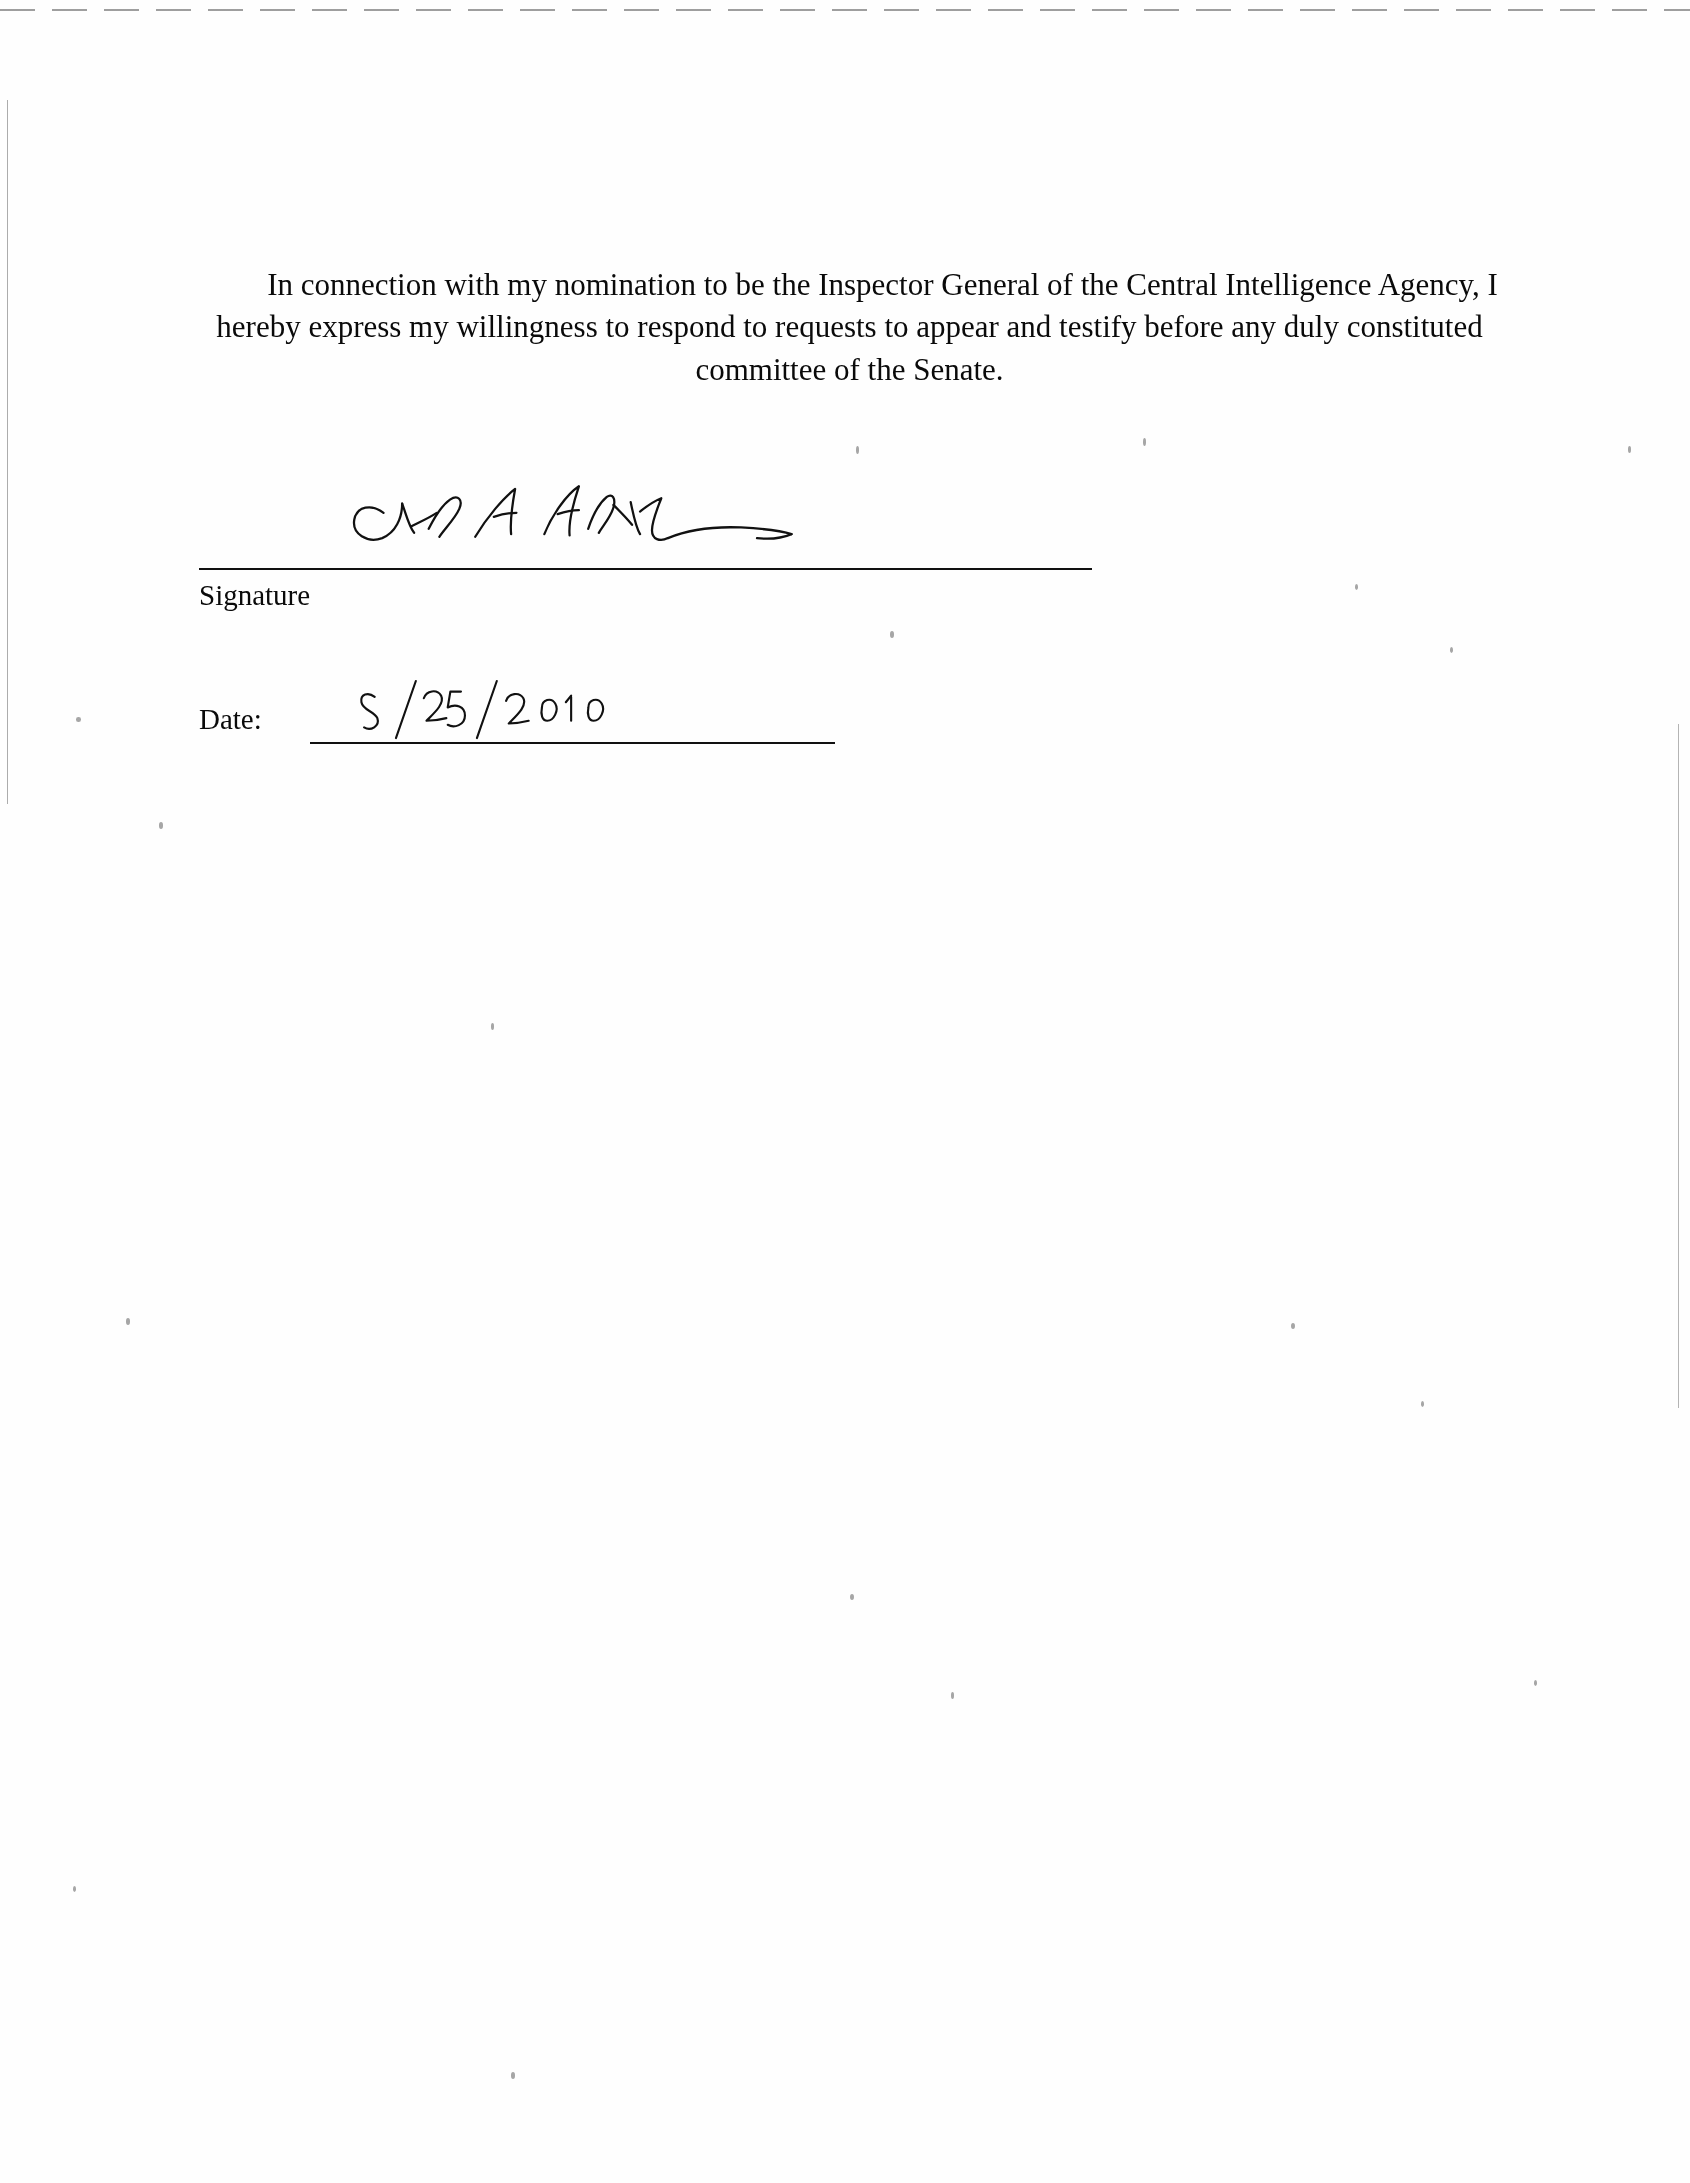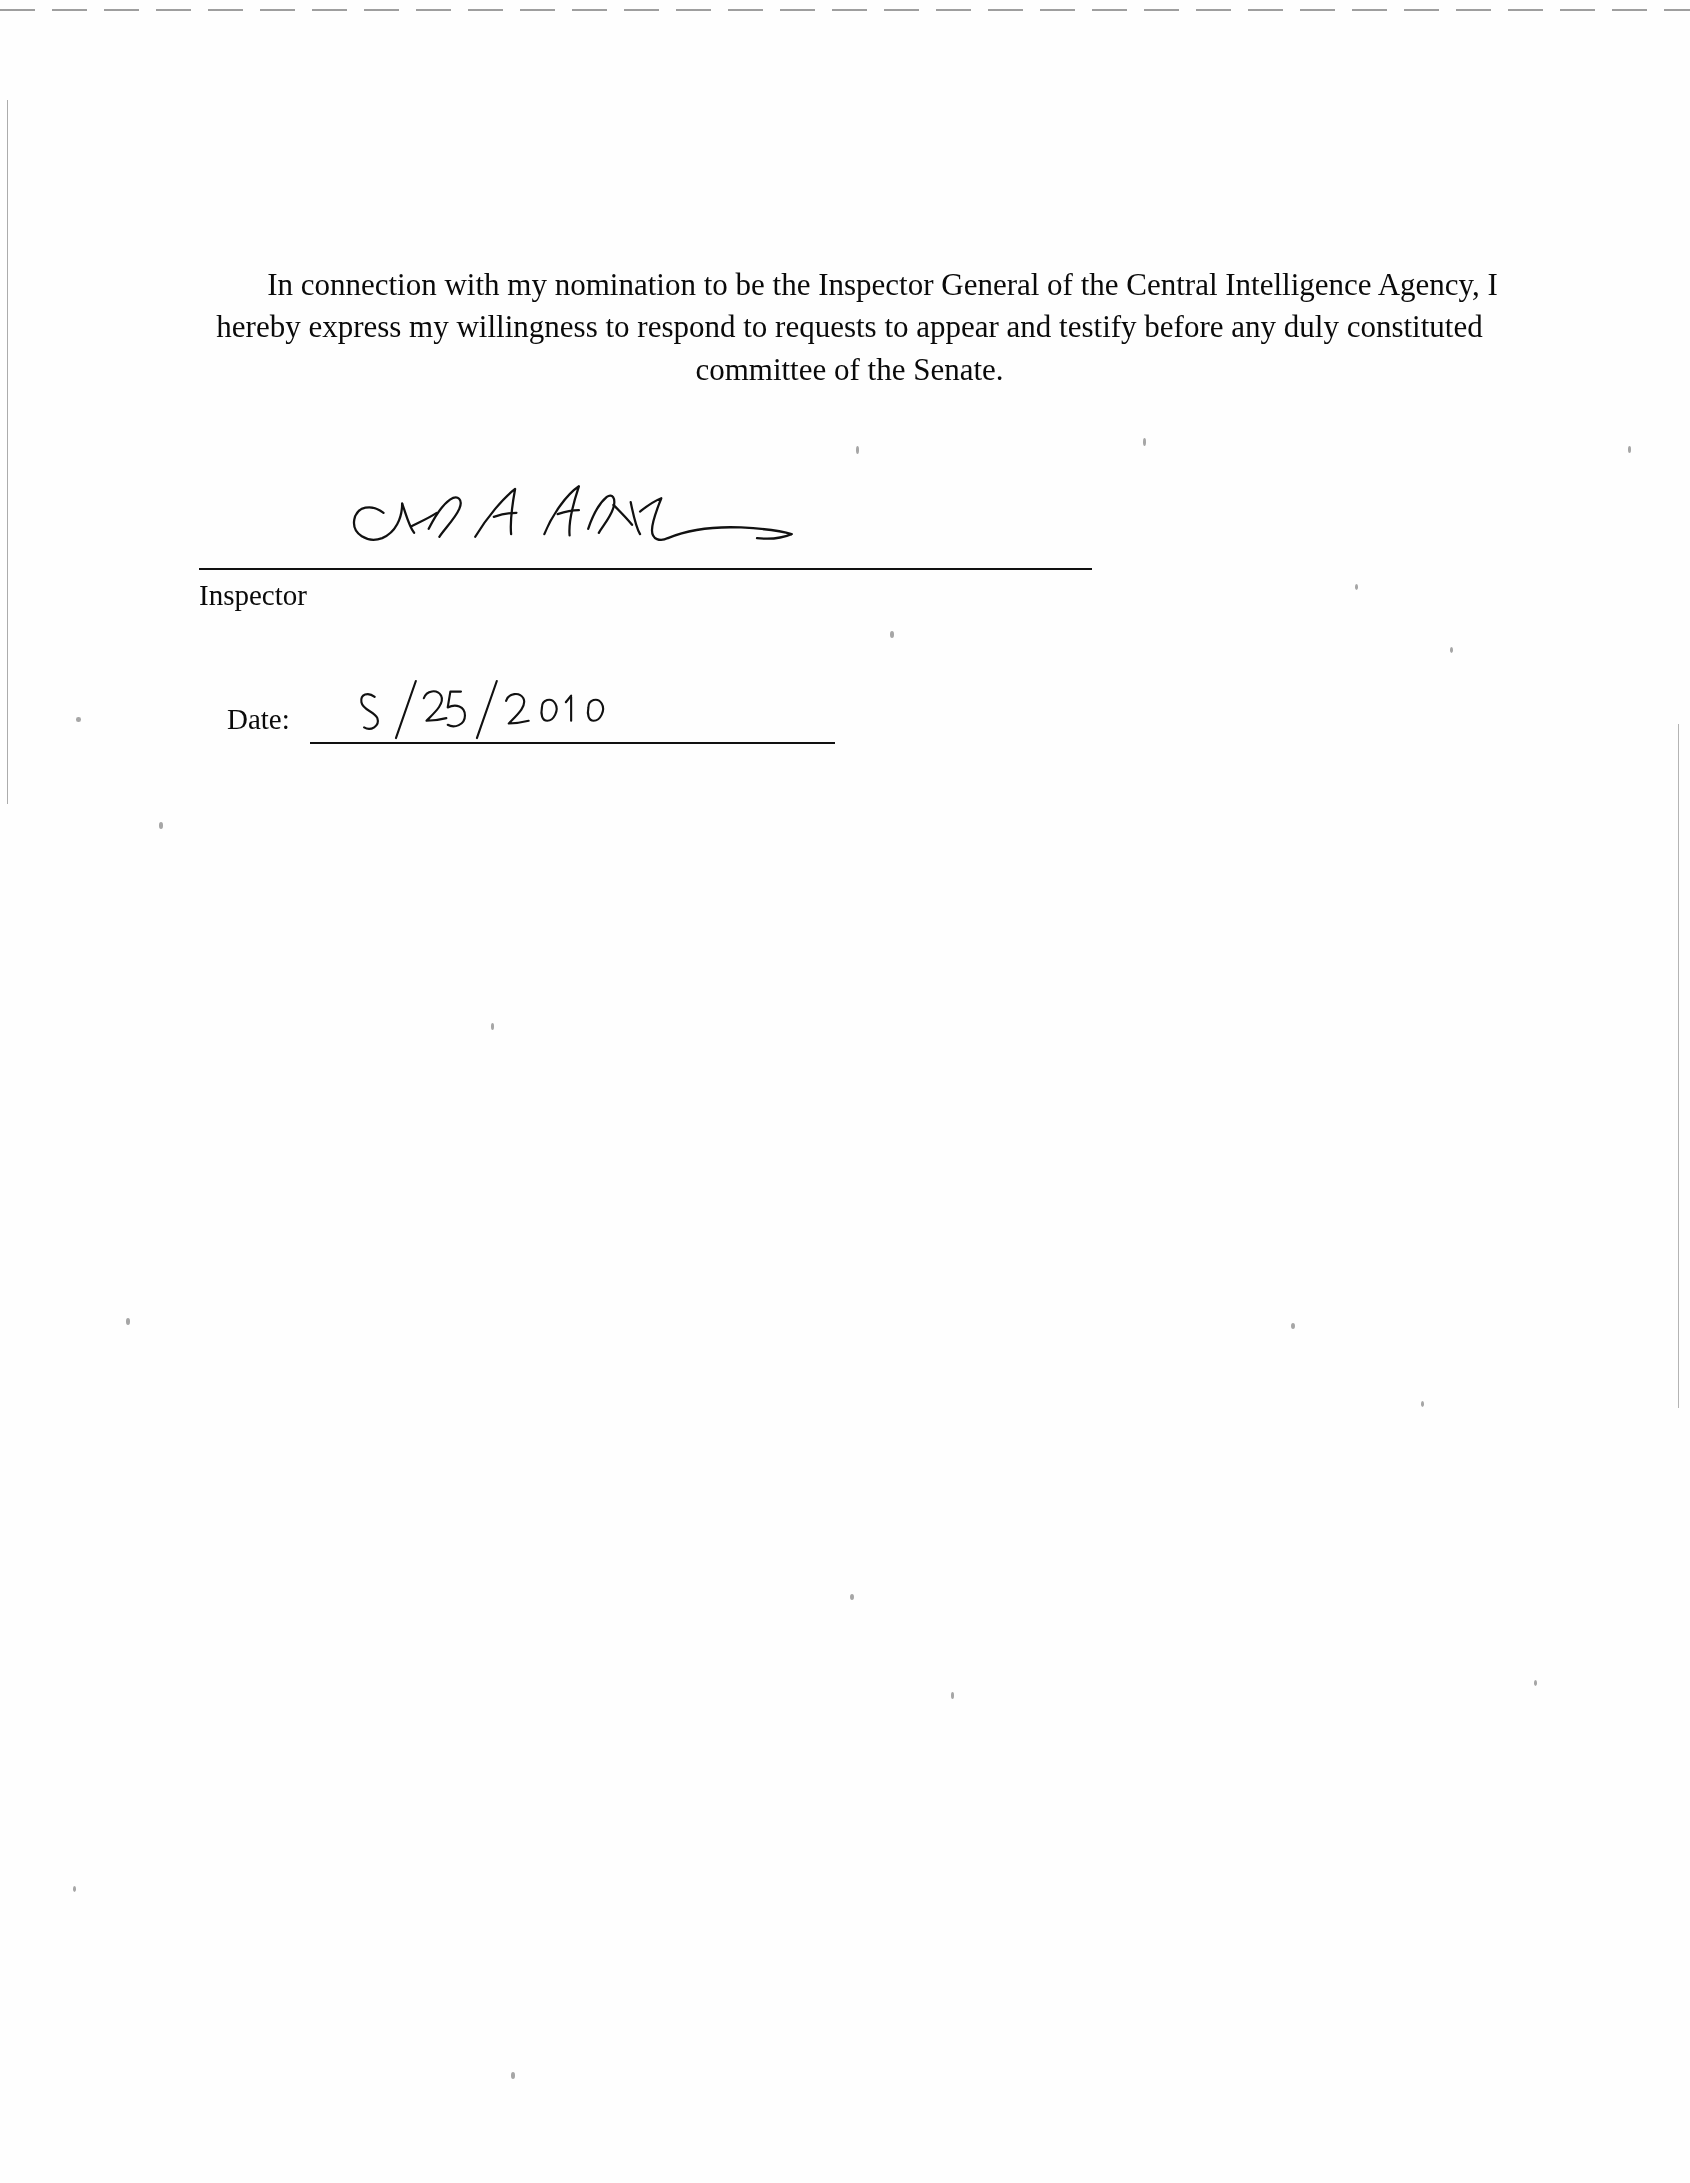--- a/index.html
+++ b/index.html
@@ -116,21 +116,20 @@
     width: 505px;
     height: 113px;
     pointer-events: none;
   }
 
   .date-label {
     position: absolute;
     left: 199px;
     top: 703px;
     font-size: 29px;
-    margin-left: 28px;
   }
   .date-rule {
     position: absolute;
     left: 310px;
     top: 742px;
     width: 525px;
     height: 2px;
     background: #111;
   }
   .date-ink {
@@ -185,21 +184,21 @@
       <path d="M366 96 C372 78, 382 58, 394 48 C402 42, 408 50, 404 64 C400 78, 388 92, 382 102"></path>
       <path d="M404 60 C414 70, 424 80, 432 90"></path>
       <path d="M430 56 C434 76, 438 94, 444 104"></path>
       <path d="M444 70 C454 62, 466 54, 476 50 C470 66, 462 84, 462 98 C462 112, 474 116, 486 110"></path>
       <path d="M486 110 C510 100, 548 92, 596 94 C634 96, 660 100, 672 104"></path>
       <path d="M672 104 C658 110, 638 112, 620 110"></path>
     </g>
   </svg>
 
   <div class="sig-rule"></div>
-  <div class="sig-label">Inspector</div>
+  <div class="sig-label">Signature</div>
 
   <div class="date-label">Date:</div>
   <div class="date-rule"></div>
 
   <svg class="date-ink" viewBox="0 0 420 110" aria-hidden="true">
     <g fill="none" stroke="#111" stroke-width="3.2" stroke-linecap="round" stroke-linejoin="round">
 
       <path d="M34 30 C24 22, 12 26, 14 38 C16 50, 34 52, 38 62 C42 74, 28 82, 18 76"></path>
 
       <path d="M66 92 L96 6"></path>

